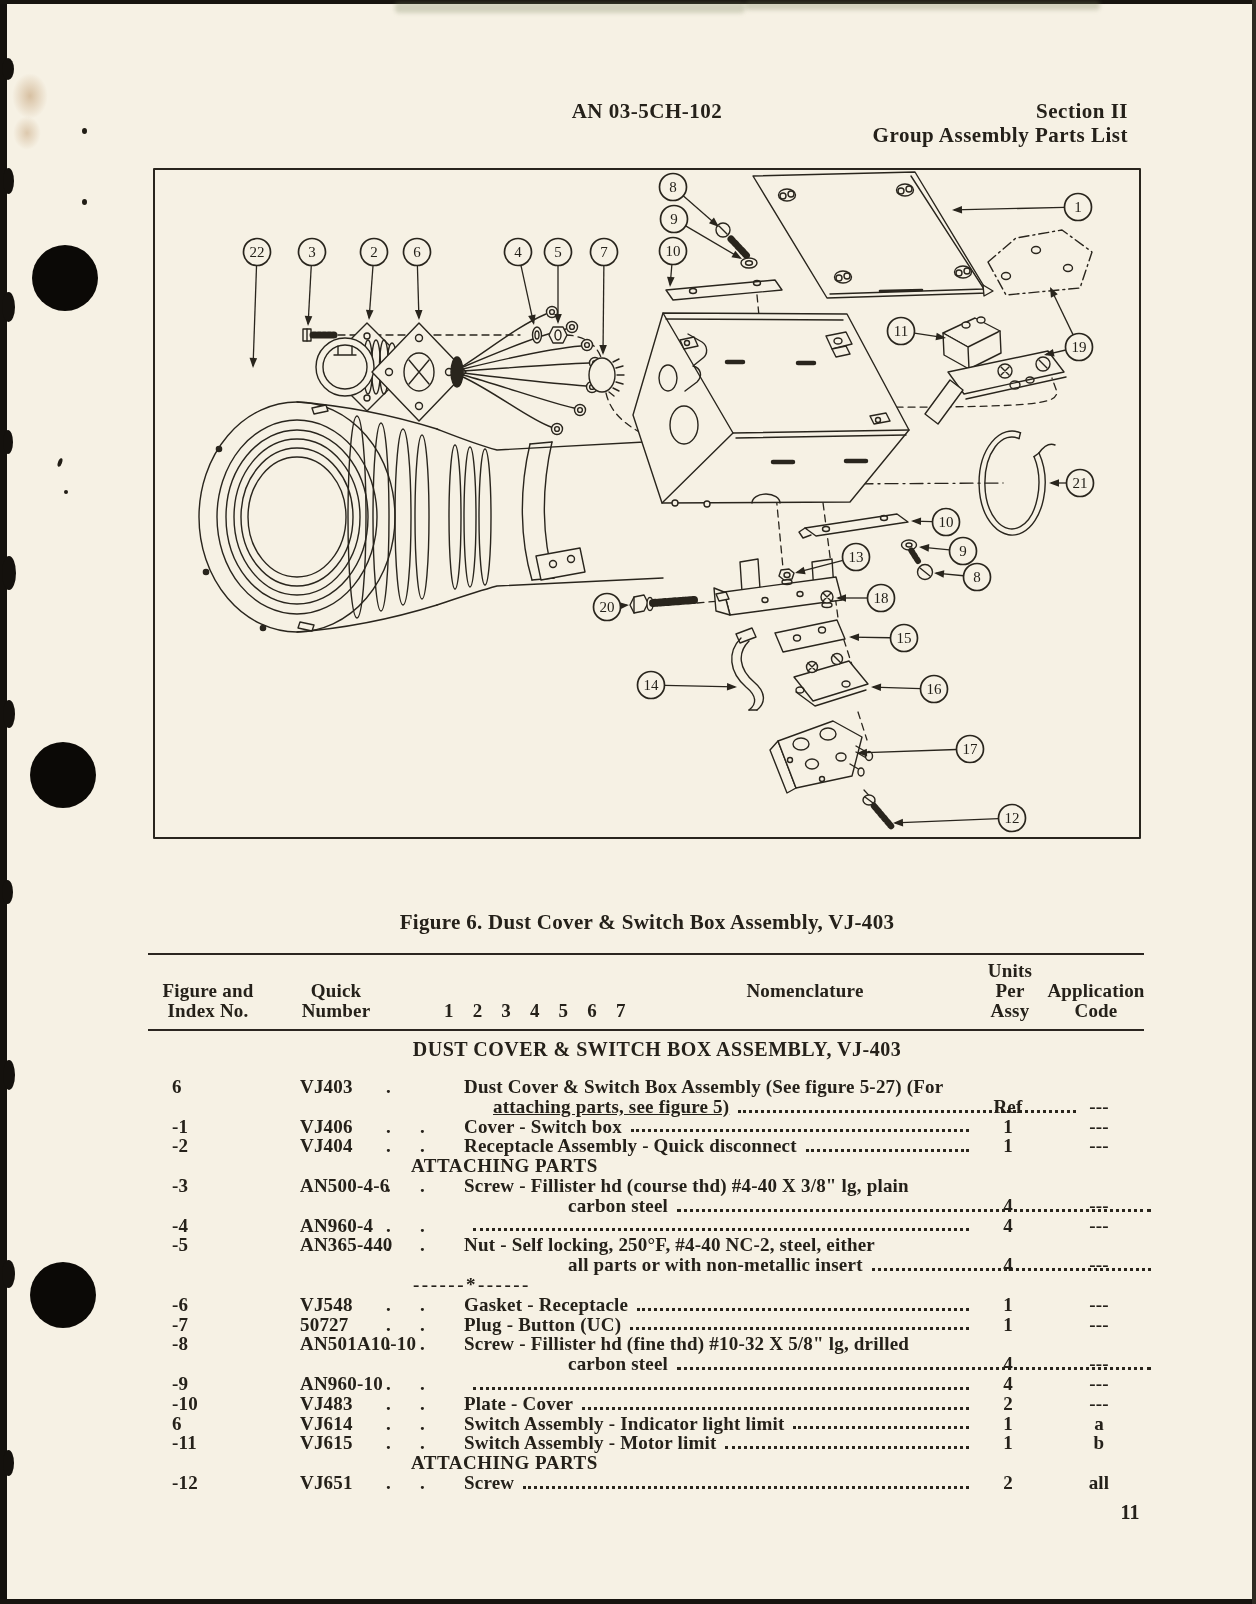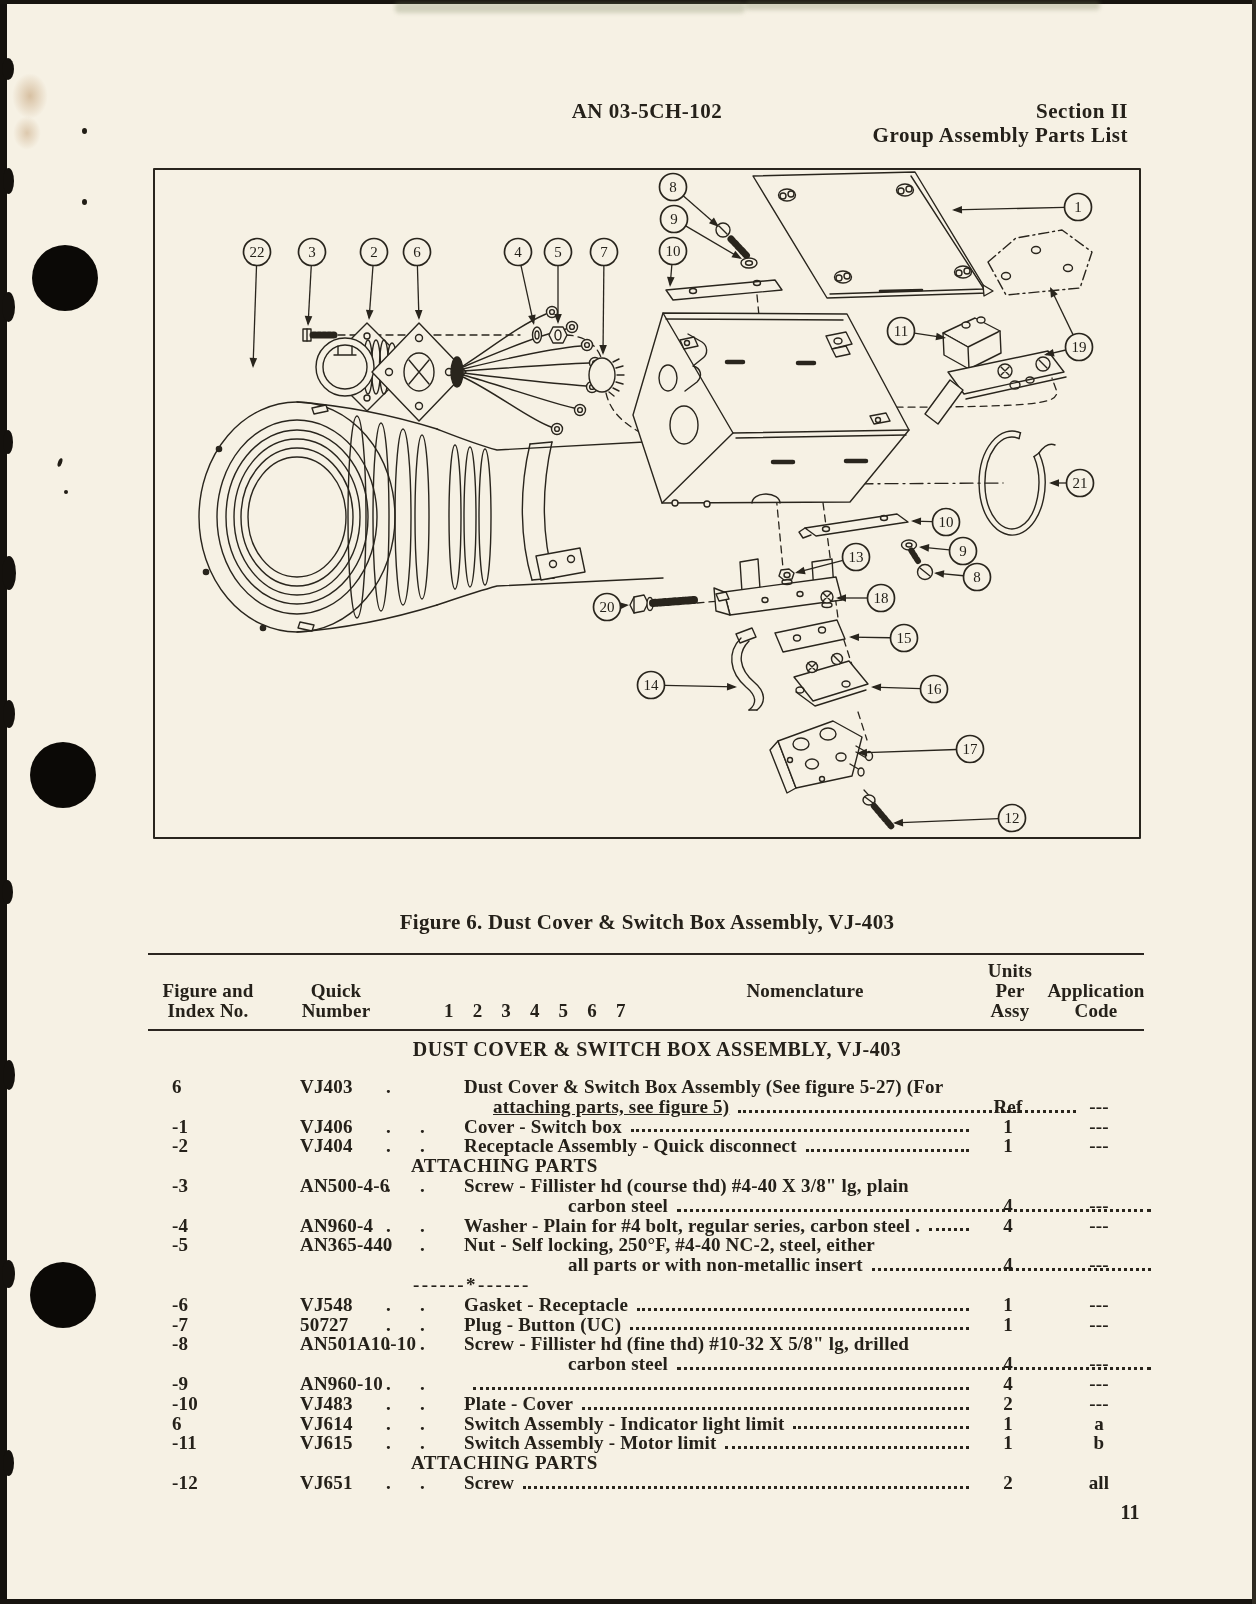--- a/index.html
+++ b/index.html
@@ -583,21 +583,20 @@
           <span class="leader"></span>
         </span>
         <span class="c-units">4</span>
         <span class="c-code">---</span>
       </div>
       <div class="trow">
         <span class="c-idx">-4</span>
         <span class="c-part">AN960-4</span>
         <span class="c-nom">
           <span class="pfx">. .</span>
-          <span class="ntext">Washer - Plain for #4 bolt, regular series, carbon steel .</span>
           <span class="leader"></span>
         </span>
         <span class="c-units">4</span>
         <span class="c-code">---</span>
       </div>
       <div class="trow">
         <span class="c-idx">-5</span>
         <span class="c-part">AN365-440</span>
         <span class="c-nom">
           <span class="pfx">. .</span>

